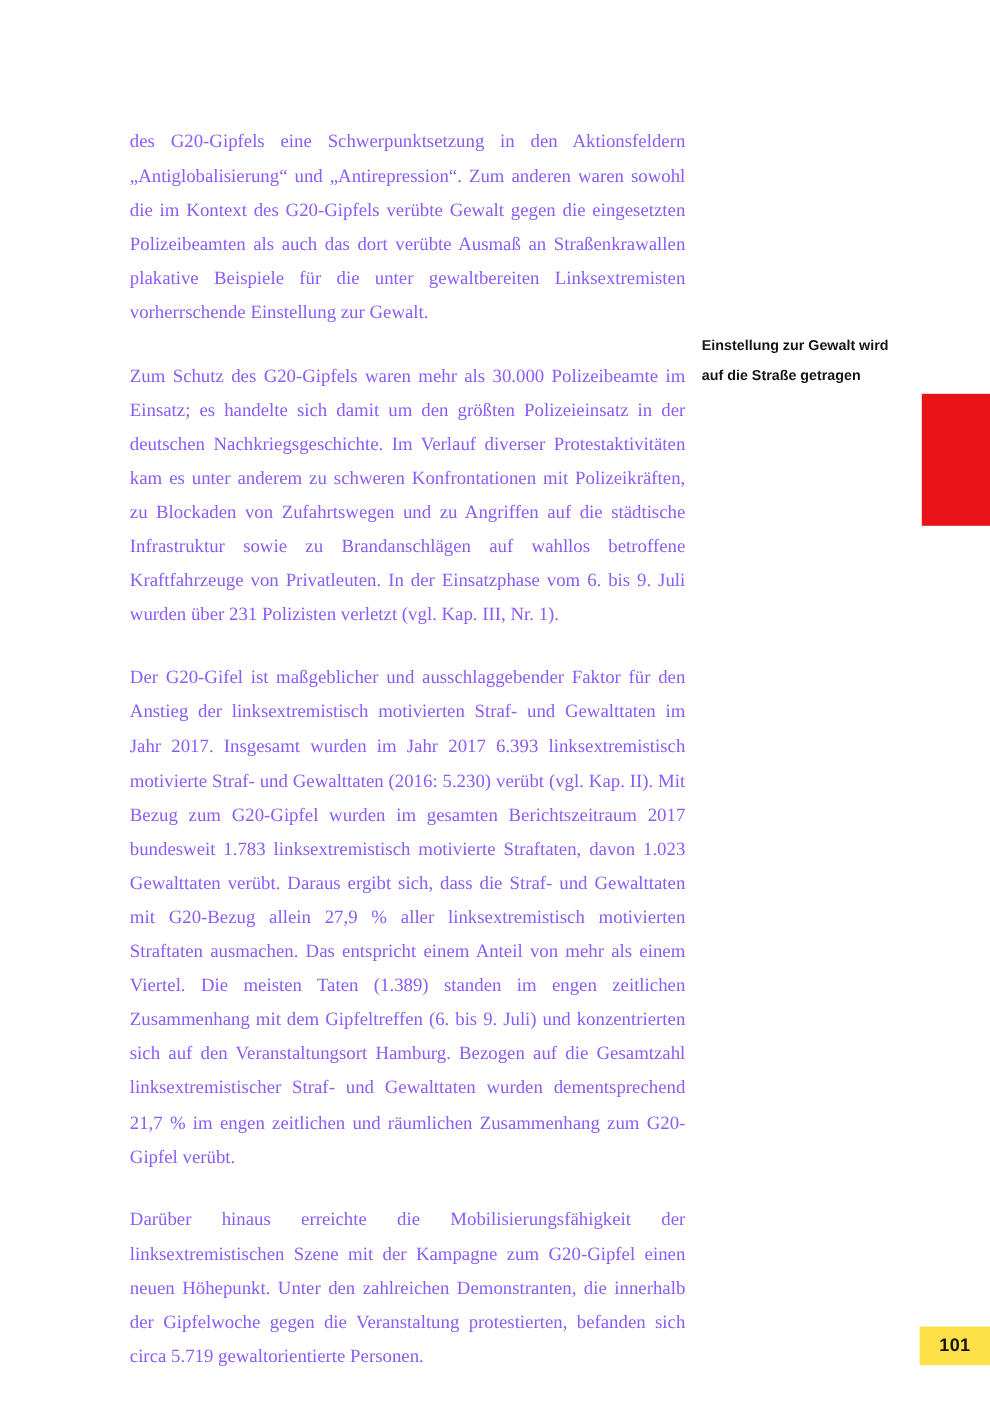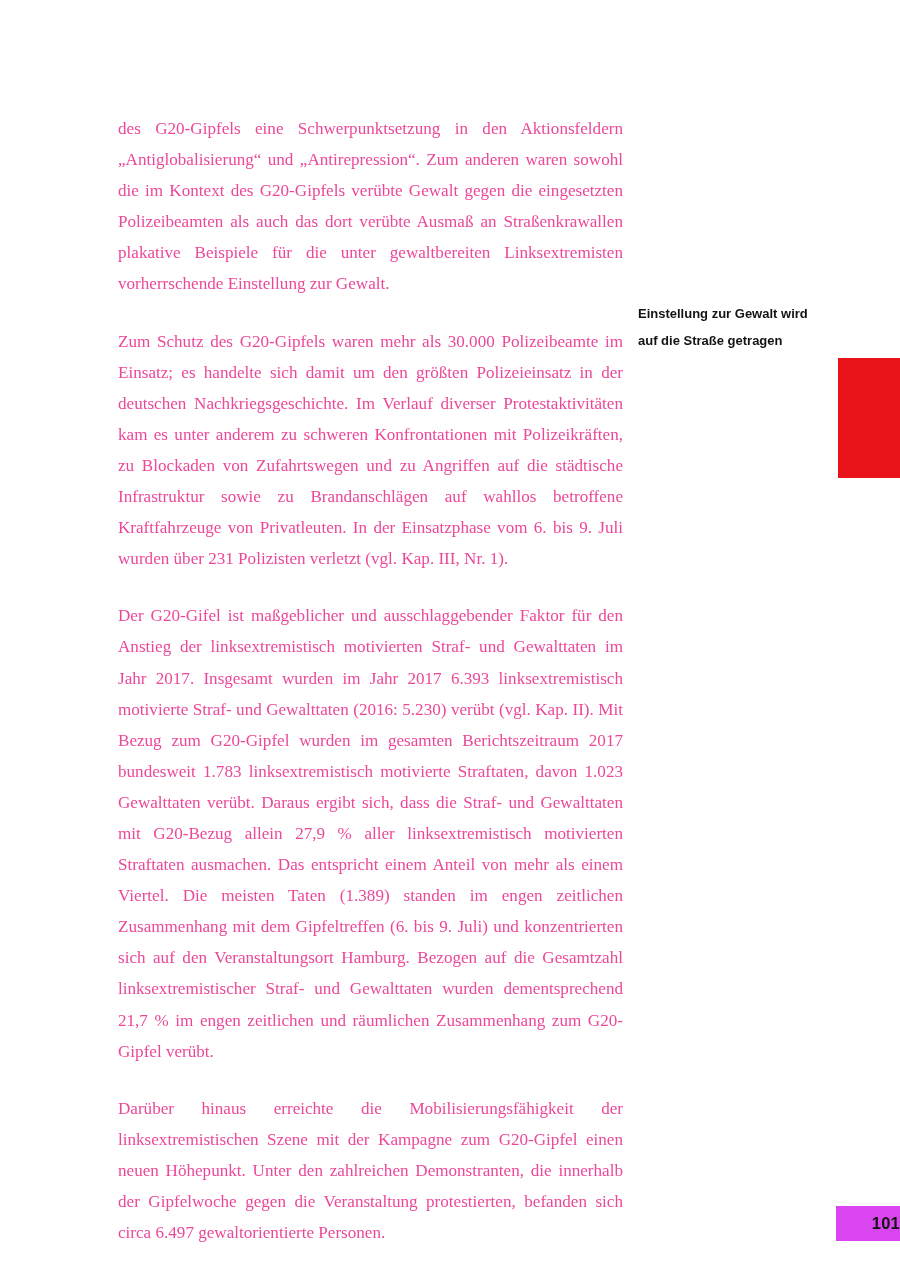--- a/index.html
+++ b/index.html
@@ -34,21 +34,21 @@
   .text-column {
     position: absolute;
     left: 118px;
     top: 113px;
     width: 505px;
   }
   .body-par {
     margin: 0 0 26px 0;
     font-size: 17.1px;
     line-height: 31.1px;
-    color: #ec4899;
+    color: #8b5cf6;
     text-align: justify;
     text-justify: inter-word;
     hyphens: manual;
   }
   .body-par:last-child { margin-bottom: 0; }
 
   
   .margin-note {
     position: absolute;
     left: 638px;
@@ -73,44 +73,44 @@
     background: #e8141a;
   }
 
   
   .page-number-chip {
     position: absolute;
     left: 836px;
     top: 1206px;
     width: 64px;
     height: 35px;
-    background: #d946ef;
+    background: #fde047;
     display: flex;
     align-items: center;
-    justify-content: flex-end;
+    justify-content: center;
   }
   .page-number-chip span {
     font-family: "Liberation Sans", "DejaVu Sans", sans-serif;
     font-weight: 700;
     font-size: 16.5px;
     color: #141414;
     letter-spacing: 0.2px;
   }
 </style>
 </head>
 <body>
 
 <div class="page">
 
 
   <div class="text-column">
     <p class="body-par">des G20-Gipfels eine Schwerpunktsetzung in den Aktionsfeldern „Antiglobalisierung“ und „Antirepression“. Zum anderen waren sowohl die im Kontext des G20-Gipfels verübte Gewalt gegen die eingesetzten Polizeibeamten als auch das dort verübte Ausmaß an Straßenkrawallen plakative Beispiele für die unter gewaltbereiten Linksextremisten vorherrschende Einstellung zur Gewalt.</p>
     <p class="body-par">Zum Schutz des G20-Gipfels waren mehr als 30.000 Polizeibeamte im Einsatz; es handelte sich damit um den größten Polizeieinsatz in der deutschen Nachkriegsgeschichte. Im Verlauf diverser Protestaktivitäten kam es unter anderem zu schweren Konfrontationen mit Polizeikräften, zu Blockaden von Zufahrtswegen und zu Angriffen auf die städtische Infrastruktur sowie zu Brandanschlägen auf wahllos betroffene Kraftfahrzeuge von Privatleuten. In der Einsatzphase vom 6. bis 9. Juli wurden über 231 Polizisten verletzt (vgl. Kap. III, Nr. 1).</p>
     <p class="body-par">Der G20-Gifel ist maßgeblicher und ausschlaggebender Faktor für den Anstieg der linksextremistisch motivierten Straf- und Gewalttaten im Jahr 2017. Insgesamt wurden im Jahr 2017 6.393 linksextremistisch motivierte Straf- und Gewalttaten (2016: 5.230) verübt (vgl. Kap. II). Mit Bezug zum G20-Gipfel wurden im gesamten Berichtszeitraum 2017 bundesweit 1.783 linksextremistisch motivierte Straftaten, davon 1.023 Gewalttaten verübt. Daraus ergibt sich, dass die Straf- und Gewalttaten mit G20-Bezug allein 27,9 % aller linksextremistisch motivierten Straftaten ausmachen. Das entspricht einem Anteil von mehr als einem Viertel. Die meisten Taten (1.389) standen im engen zeitlichen Zusammenhang mit dem Gipfeltreffen (6. bis 9. Juli) und konzentrierten sich auf den Veranstaltungsort Hamburg. Bezogen auf die Gesamtzahl linksextremistischer Straf- und Gewalttaten wurden dementsprechend 21,7 % im engen zeitlichen und räumlichen Zusammenhang zum G20-Gipfel verübt.</p>
-    <p class="body-par">Darüber hinaus erreichte die Mobilisierungsfähigkeit der linksextremistischen Szene mit der Kampagne zum G20-Gipfel einen neuen Höhepunkt. Unter den zahlreichen Demonstranten, die innerhalb der Gipfelwoche gegen die Veranstaltung protestierten, befanden sich circa 6.497 gewaltorientierte Personen.</p>
+    <p class="body-par">Darüber hinaus erreichte die Mobilisierungsfähigkeit der linksextremistischen Szene mit der Kampagne zum G20-Gipfel einen neuen Höhepunkt. Unter den zahlreichen Demonstranten, die innerhalb der Gipfelwoche gegen die Veranstaltung protestierten, befanden sich circa 5.719 gewaltorientierte Personen.</p>
   </div>
 
   <div class="margin-note note-1">Einstellung zur Gewalt wird auf die Straße getragen</div>
 
 
   <div class="edge-tab"></div>
 
   <div class="page-number-chip">
     <span>101</span>
   </div>

